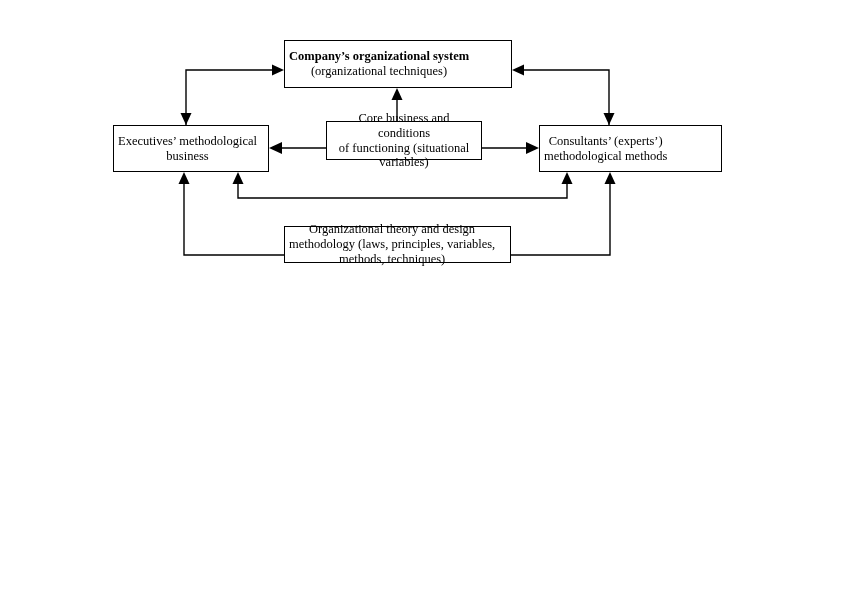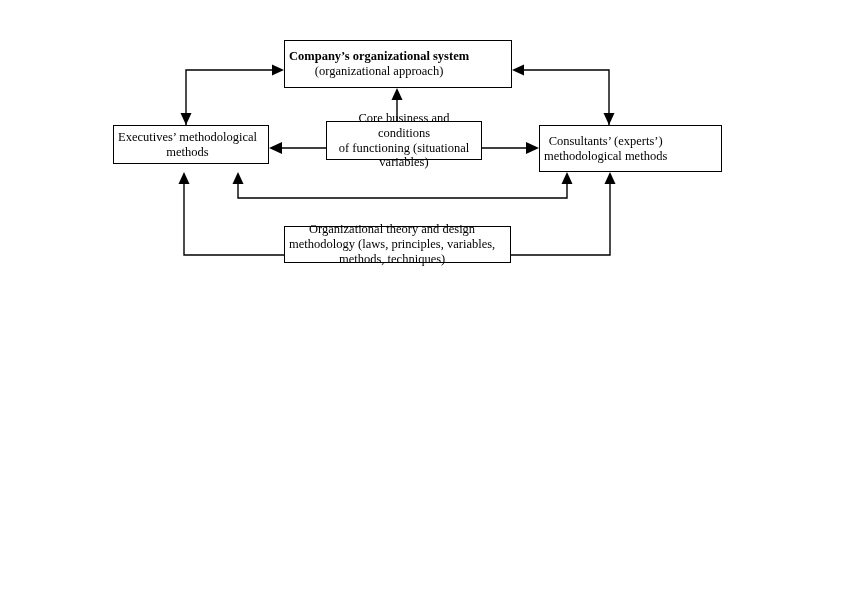--- a/index.html
+++ b/index.html
@@ -45,21 +45,21 @@
     height: 48px;
     font-size: 12.5px;
   }
   .node-top .node-label .strong-line {
     font-weight: bold;
   }
   .node-left {
     left: 113px;
     top: 125px;
     width: 156px;
-    height: 39px;
+    height: 47px;
     font-size: 12.5px;
   }
   .node-center {
     left: 326px;
     top: 121px;
     width: 156px;
     height: 39px;
     font-size: 12.5px;
   }
   .node-right {
@@ -145,28 +145,28 @@
     <g>
       <polyline points="610,180 610,255 511,255"></polyline>
       <polygon class="arrowhead" points="610,172 604.5,184 615.5,184"></polygon>
     </g>
 
   </svg>
 
   <div class="node node-top">
     <span class="node-label">
       <span class="strong-line">Company’s organizational system</span><br>
-      <span>(organizational approach)</span>
+      <span>(organizational techniques)</span>
     </span>
   </div>
 
   <div class="node node-left">
     <span class="node-label">
       <span>Executives’ methodological</span><br>
-      <span>methods</span>
+      <span>business</span>
     </span>
   </div>
 
   <div class="node node-center">
     <span class="node-label">
       <span>Core business and conditions</span><br>
       <span>of functioning (situational</span><br>
       <span>variables)</span>
     </span>
   </div>

